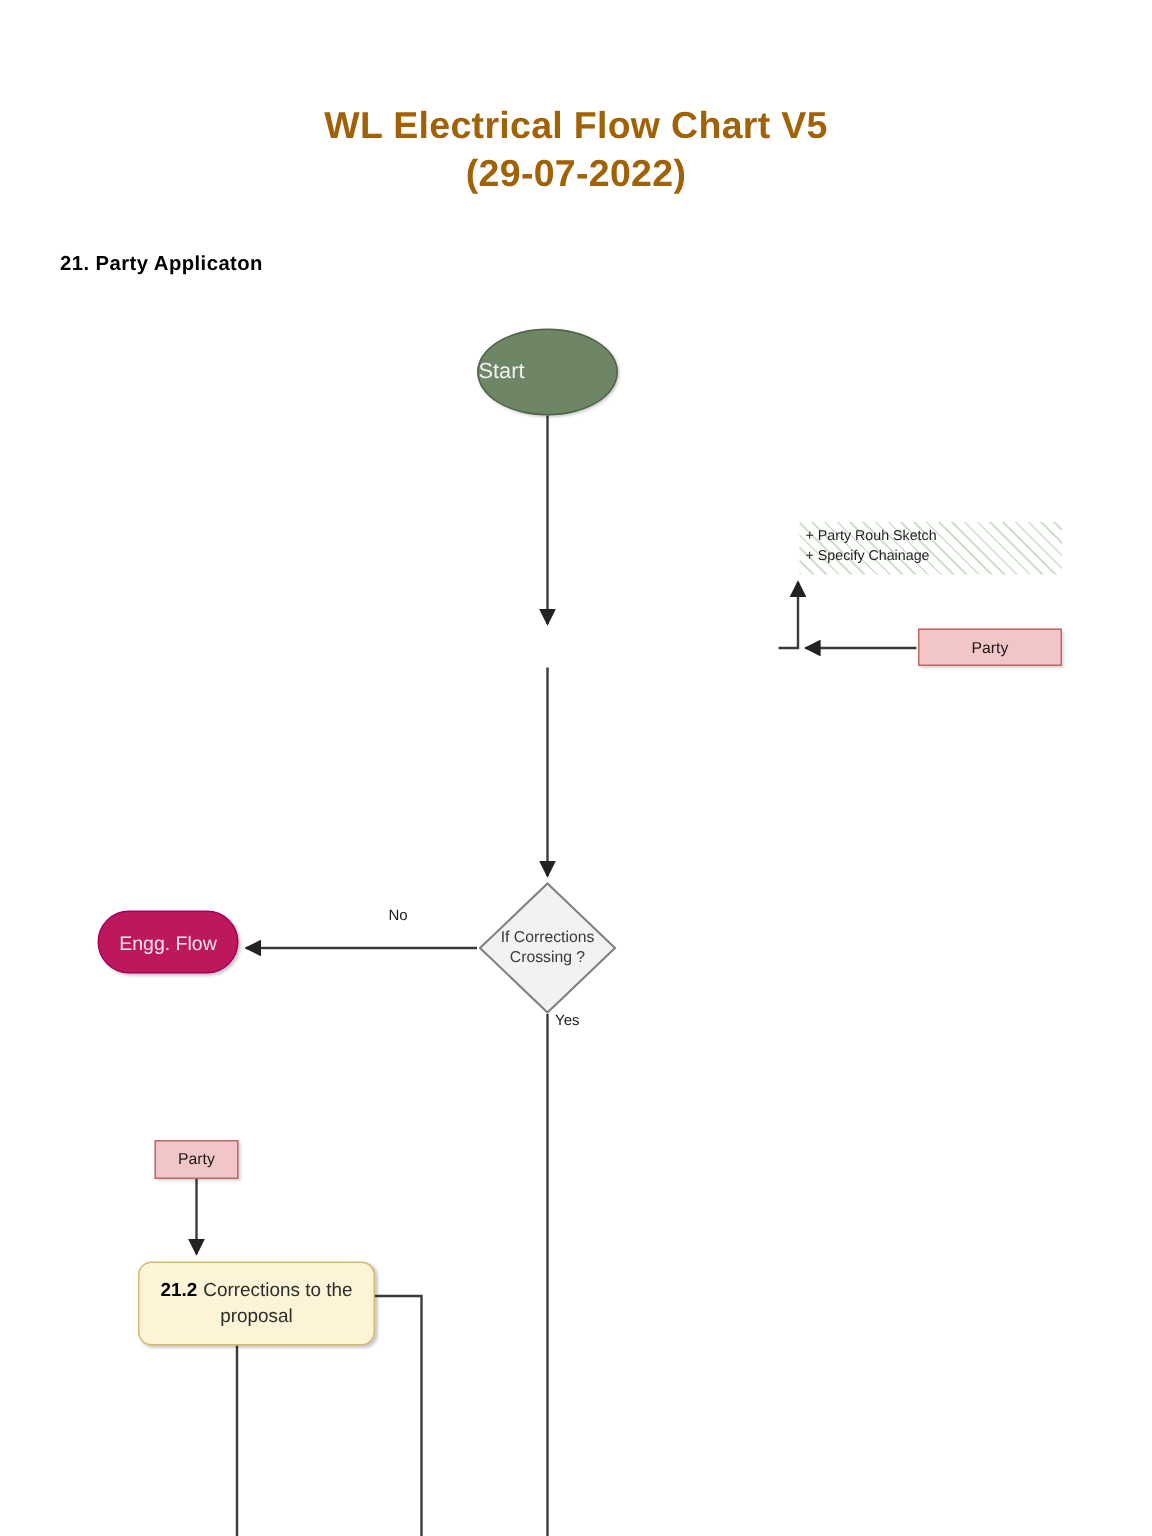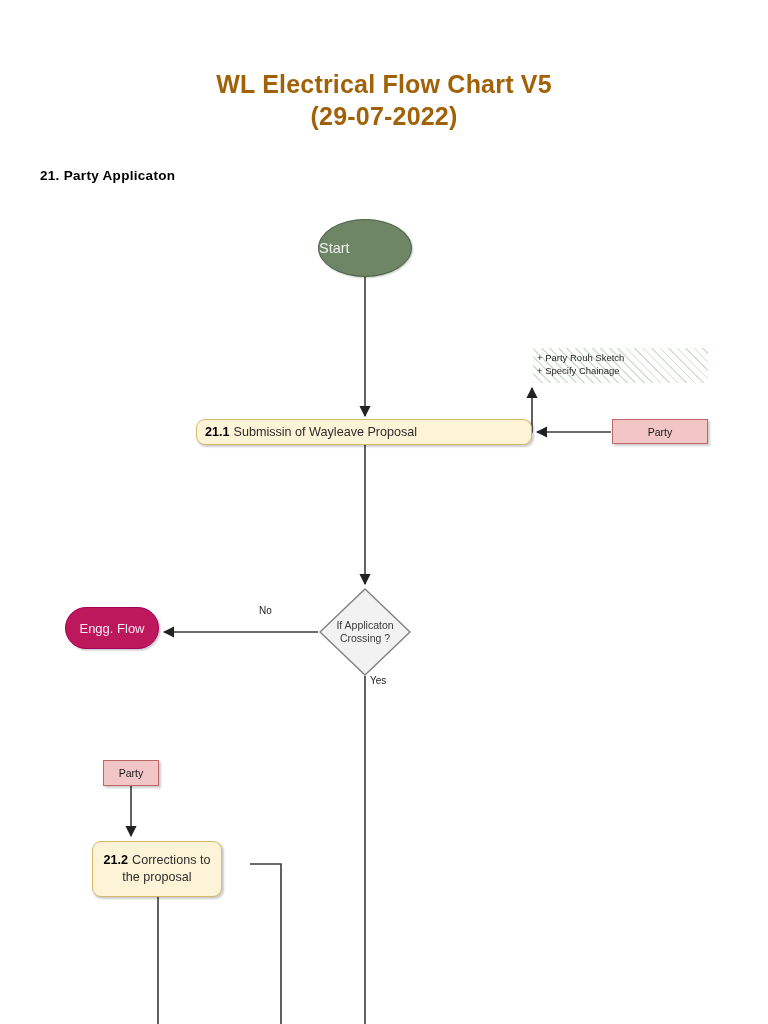--- a/index.html
+++ b/index.html
@@ -100,21 +100,21 @@
 
   #node-21-1 {
     left: 196px;
     top: 419px;
     width: 336px;
     height: 26px;
   }
   #node-21-2 {
     left: 92px;
     top: 841px;
-    width: 130px;
+    width: 158px;
     height: 56px;
     text-align: center;
   }
   #node-21-2 .inner {
     width: 100%;
     text-align: center;
     line-height: 17px;
   }
 
   .actor-node {
@@ -252,35 +252,31 @@
   </svg>
 
   <div class="node start-node" id="start-node">
     <span>Start</span>
   </div>
 
   <div class="node" id="note-box">
     <div class="note-text"><span>+ Party Rouh Sketch</span><br><span>+ Specify Chainage</span></div>
   </div>
 
-  <div class="node process-node" id="node-21-1">
-    <span class="num">21.1</span>
-    <span class="body">Submissin of Wayleave Proposal</span>
-  </div>
 
   <div class="node actor-node" id="actor-party-top">
     <span>Party</span>
   </div>
 
   <div class="node" id="decision-node">
     <svg class="diamond-shape" viewBox="0 0 92 88" width="92" height="88">
       <polygon points="46,1 91,44 46,87 1,44" fill="#f2f2f2" stroke="#808080" stroke-width="1.4"></polygon>
     </svg>
     <div class="diamond-label">
-      <span>If Applicaton</span><br>
+      <span>If Corrections</span><br>
       <span>Crossing ?</span>
     </div>
   </div>
 
   <div class="node terminator-node" id="engg-flow-node">
     <span>Engg. Flow</span>
   </div>
 
   <div class="node actor-node" id="actor-party-bottom">
     <span>Party</span>

